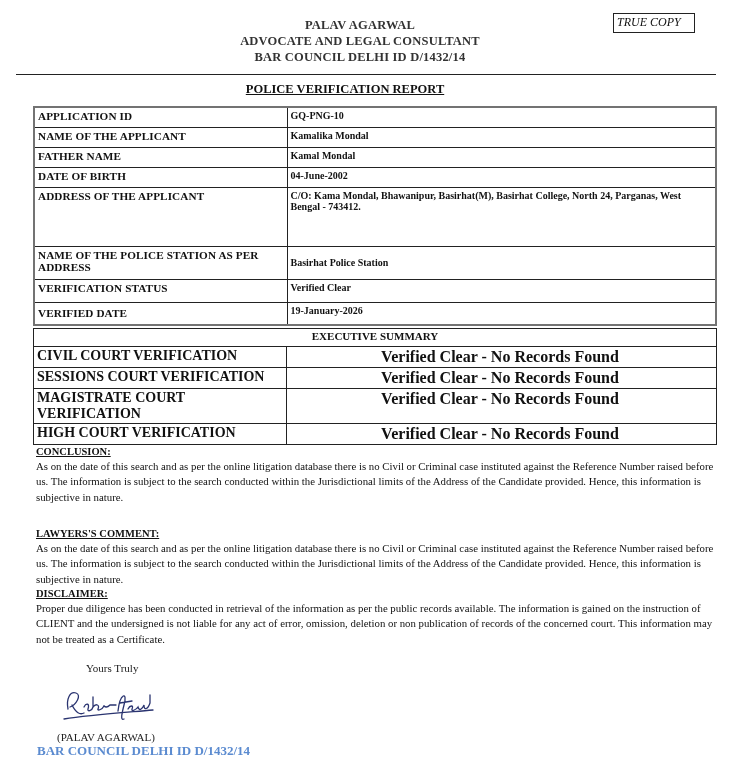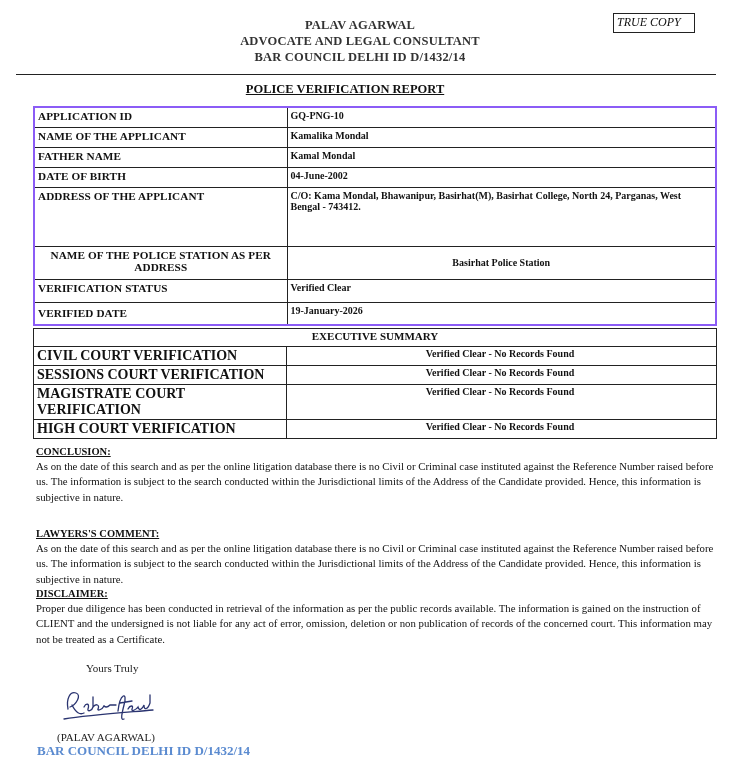--- a/index.html
+++ b/index.html
@@ -16,38 +16,38 @@
       padding-left: 3px; line-height: 17px; }
 
     .rule { position: absolute; left: 16px; top: 74px; width: 700px; height: 0; border-top: 1.5px solid #222; }
 
     .report-title { position: absolute; left: 0; top: 82px; width: 750px; text-align: center; font-size: 12.5px;
       font-weight: bold; text-decoration: underline; margin-left: -30px; color: #111; }
 
     table { border-collapse: collapse; position: absolute; }
     td { font-size: 11px; vertical-align: top; padding: 2px 3px; color: #111; }
 
-    .info-table { left: 33px; top: 106px; width: 684px; border: 2px solid #8b5cf6; }
+    .info-table { left: 33px; top: 106px; width: 684px; border: 2px solid #737373; }
     .info-table td { border: 1.5px solid #222; }
     .info-table td.label { width: 253px; font-weight: bold; font-size: 11.2px; letter-spacing: 0.1px; }
     .info-table td.value { font-weight: bold; font-size: 10px; }
     .info-table tr { height: 20px; }
     .info-table tr.addr { height: 59px; }
-    .info-table tr.ps { height: 33px; text-align: center; }
+    .info-table tr.ps { height: 33px; }
     .info-table tr.ps td.value { vertical-align: middle; }
     .info-table tr.vs { height: 23px; }
     .info-table tr.vd { height: 23px; }
     .info-table tr.vd td.label { vertical-align: middle; }
     .info-table tr.vd td.value { vertical-align: top; }
 
     .summary-table { left: 33px; top: 328px; width: 684px; border: 1.5px solid #222; }
     .summary-table td { border: 1.5px solid #222; font-weight: bold; height: 19px; padding: 1px 3px; }
     .summary-table td.head { text-align: center; font-size: 11px; height: 18px; }
     .summary-table td.label { width: 253px; font-size: 14px; }
-    .summary-table td.result { text-align: center; font-size: 10px; padding-left: 0; }
+    .summary-table td.result { text-align: center; font-size: 16px; padding-left: 0; }
 
     .section { position: absolute; left: 36px; width: 680px; }
     .section .heading { font-size: 10.5px; font-weight: bold; text-decoration: underline; color: #111; line-height: 14px; }
     .section .body { font-size: 10.8px; line-height: 15.3px; color: #111; }
     .sec-conclusion { top: 445px; }
     .sec-comment { top: 515px; margin-top: 12px; }
     .sec-disclaimer { top: 587px; }
 
     .yours { position: absolute; left: 86px; top: 662px; font-size: 11px; color: #222; }
     .signature { position: absolute; left: 58px; top: 683px; width: 100px; height: 45px; }

